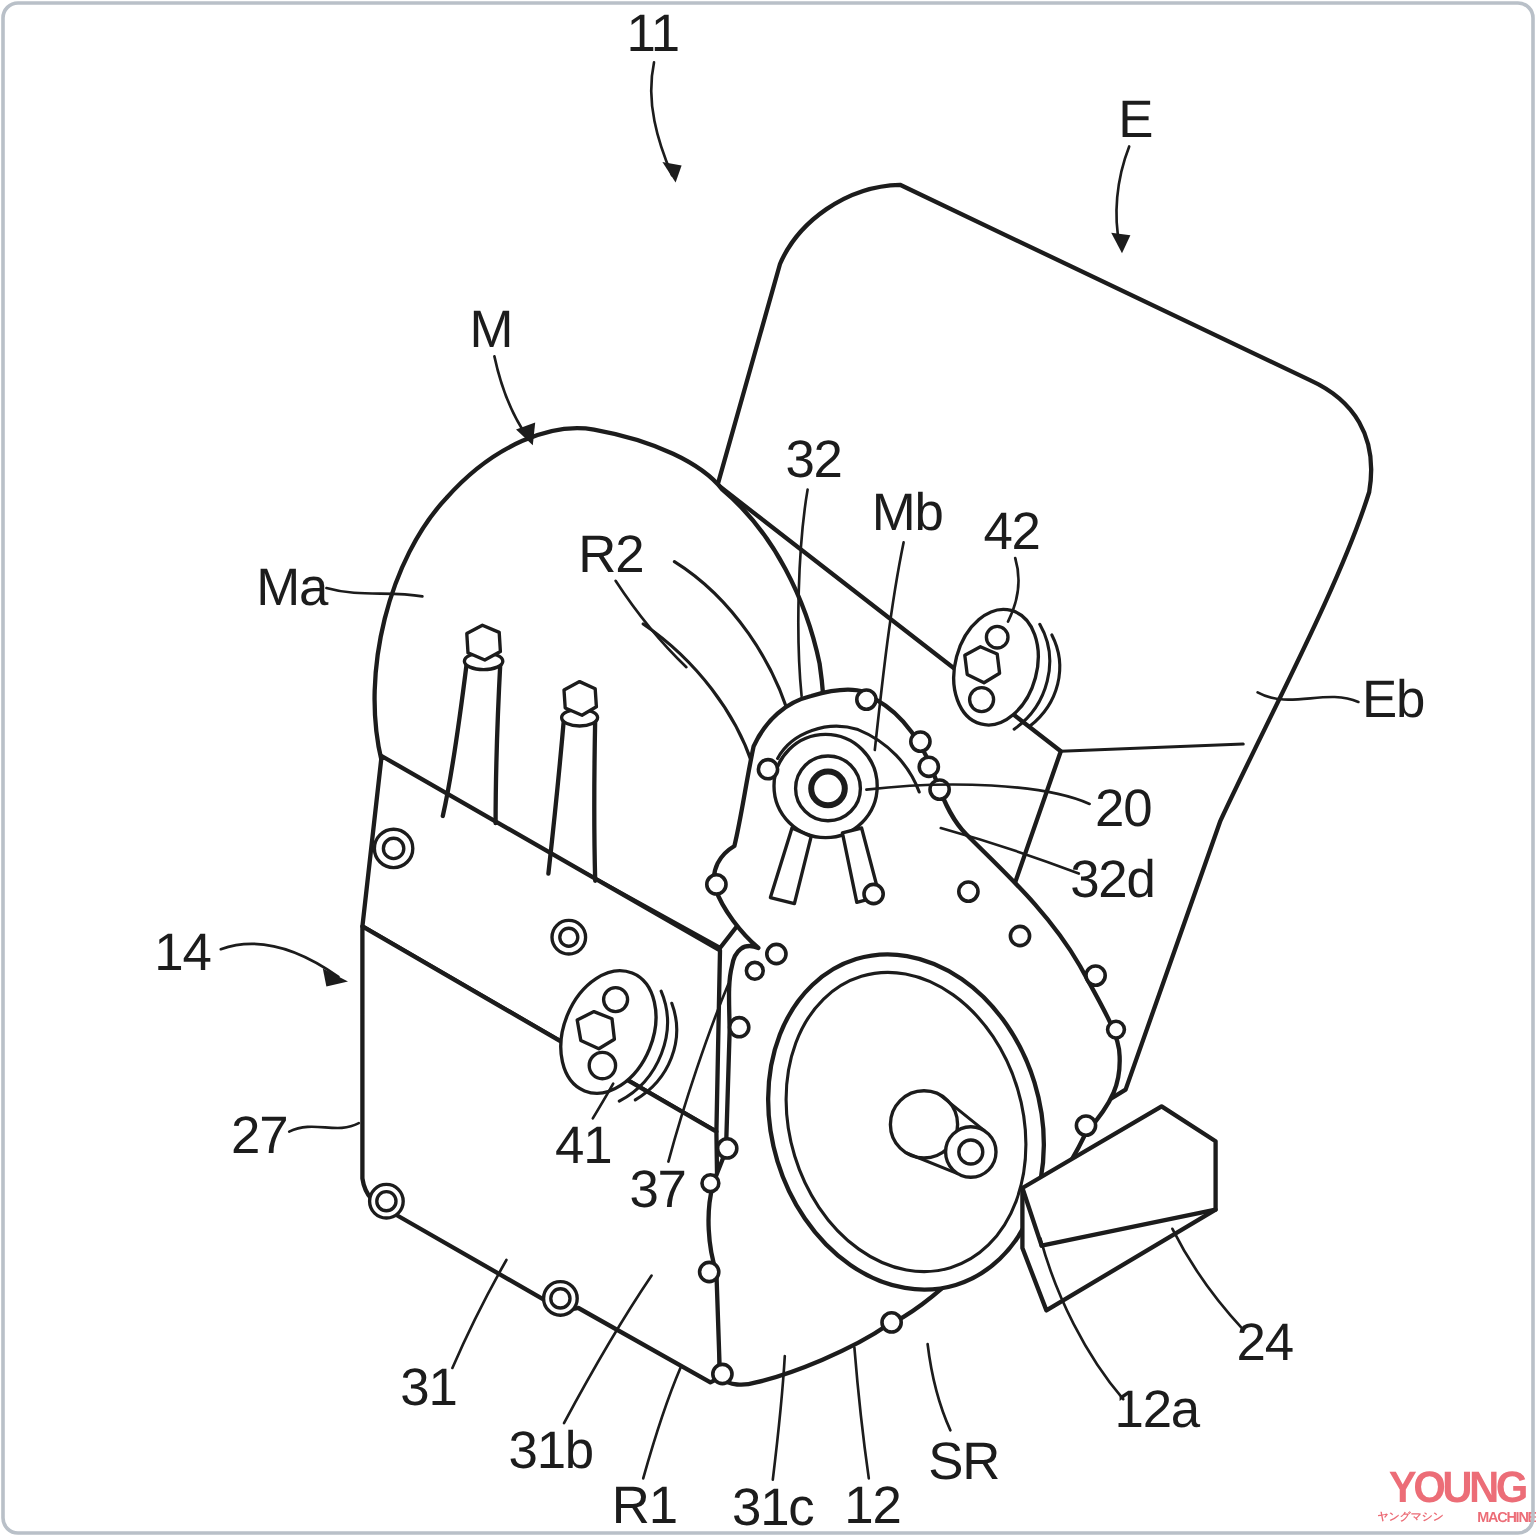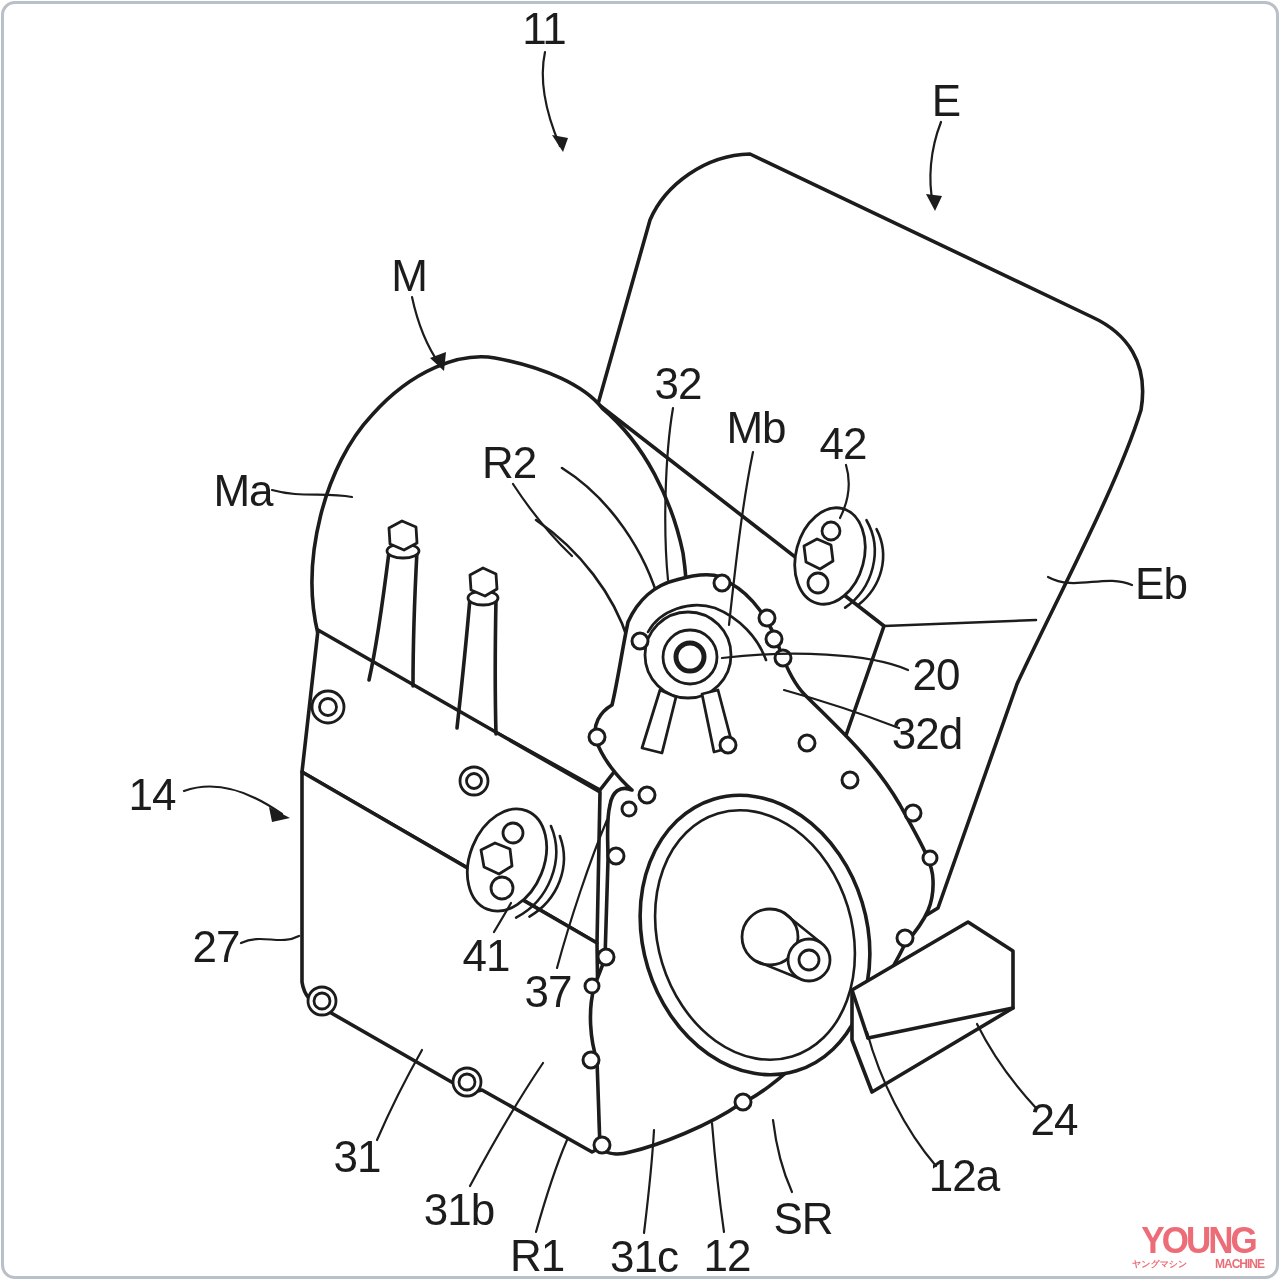--- a/index.html
+++ b/index.html
@@ -11,21 +11,21 @@
   .ln{fill:none;stroke:#1c1c1c;stroke-width:3.6;stroke-linecap:round;stroke-linejoin:round;}
   .ln2{fill:none;stroke:#1c1c1c;stroke-width:2.6;stroke-linecap:round;stroke-linejoin:round;}
   .wh{fill:#ffffff;stroke:#1c1c1c;stroke-width:3.6;stroke-linejoin:round;}
   .wh2{fill:#ffffff;stroke:#1c1c1c;stroke-width:2.8;stroke-linejoin:round;}
   .hole{fill:#ffffff;stroke:#1c1c1c;stroke-width:3;}
   .leader{fill:none;stroke:#1c1c1c;stroke-width:2.2;stroke-linecap:round;}
   .arrow{fill:#1c1c1c;stroke:none;}
   .lbl{font-family:"Liberation Sans",sans-serif;font-size:44px;fill:#1c1c1c;
        text-anchor:middle;dominant-baseline:central;letter-spacing:-1px;}
   
-  .logo{position:absolute;right:16px;bottom:10px;width:132px;text-align:center;line-height:1;margin-left:20px;}
+  .logo{position:absolute;right:0;bottom:10px;width:132px;text-align:center;line-height:1;margin-left:20px;}
   .logo .young{font-weight:700;font-size:35px;letter-spacing:-3px;transform:scaleY(1.05);}
   .logo .row{display:flex;justify-content:space-between;align-items:center;margin-top:1px;}
   .logo .kana{font-size:9px;font-weight:700;letter-spacing:0;}
   .logo .machine{font-weight:700;font-size:12px;letter-spacing:-1px;}
 </style>
 </head>
 <body>
 
 <div class="stage">
 <svg width="1280" height="1280" viewBox="0 0 1280 1280">

